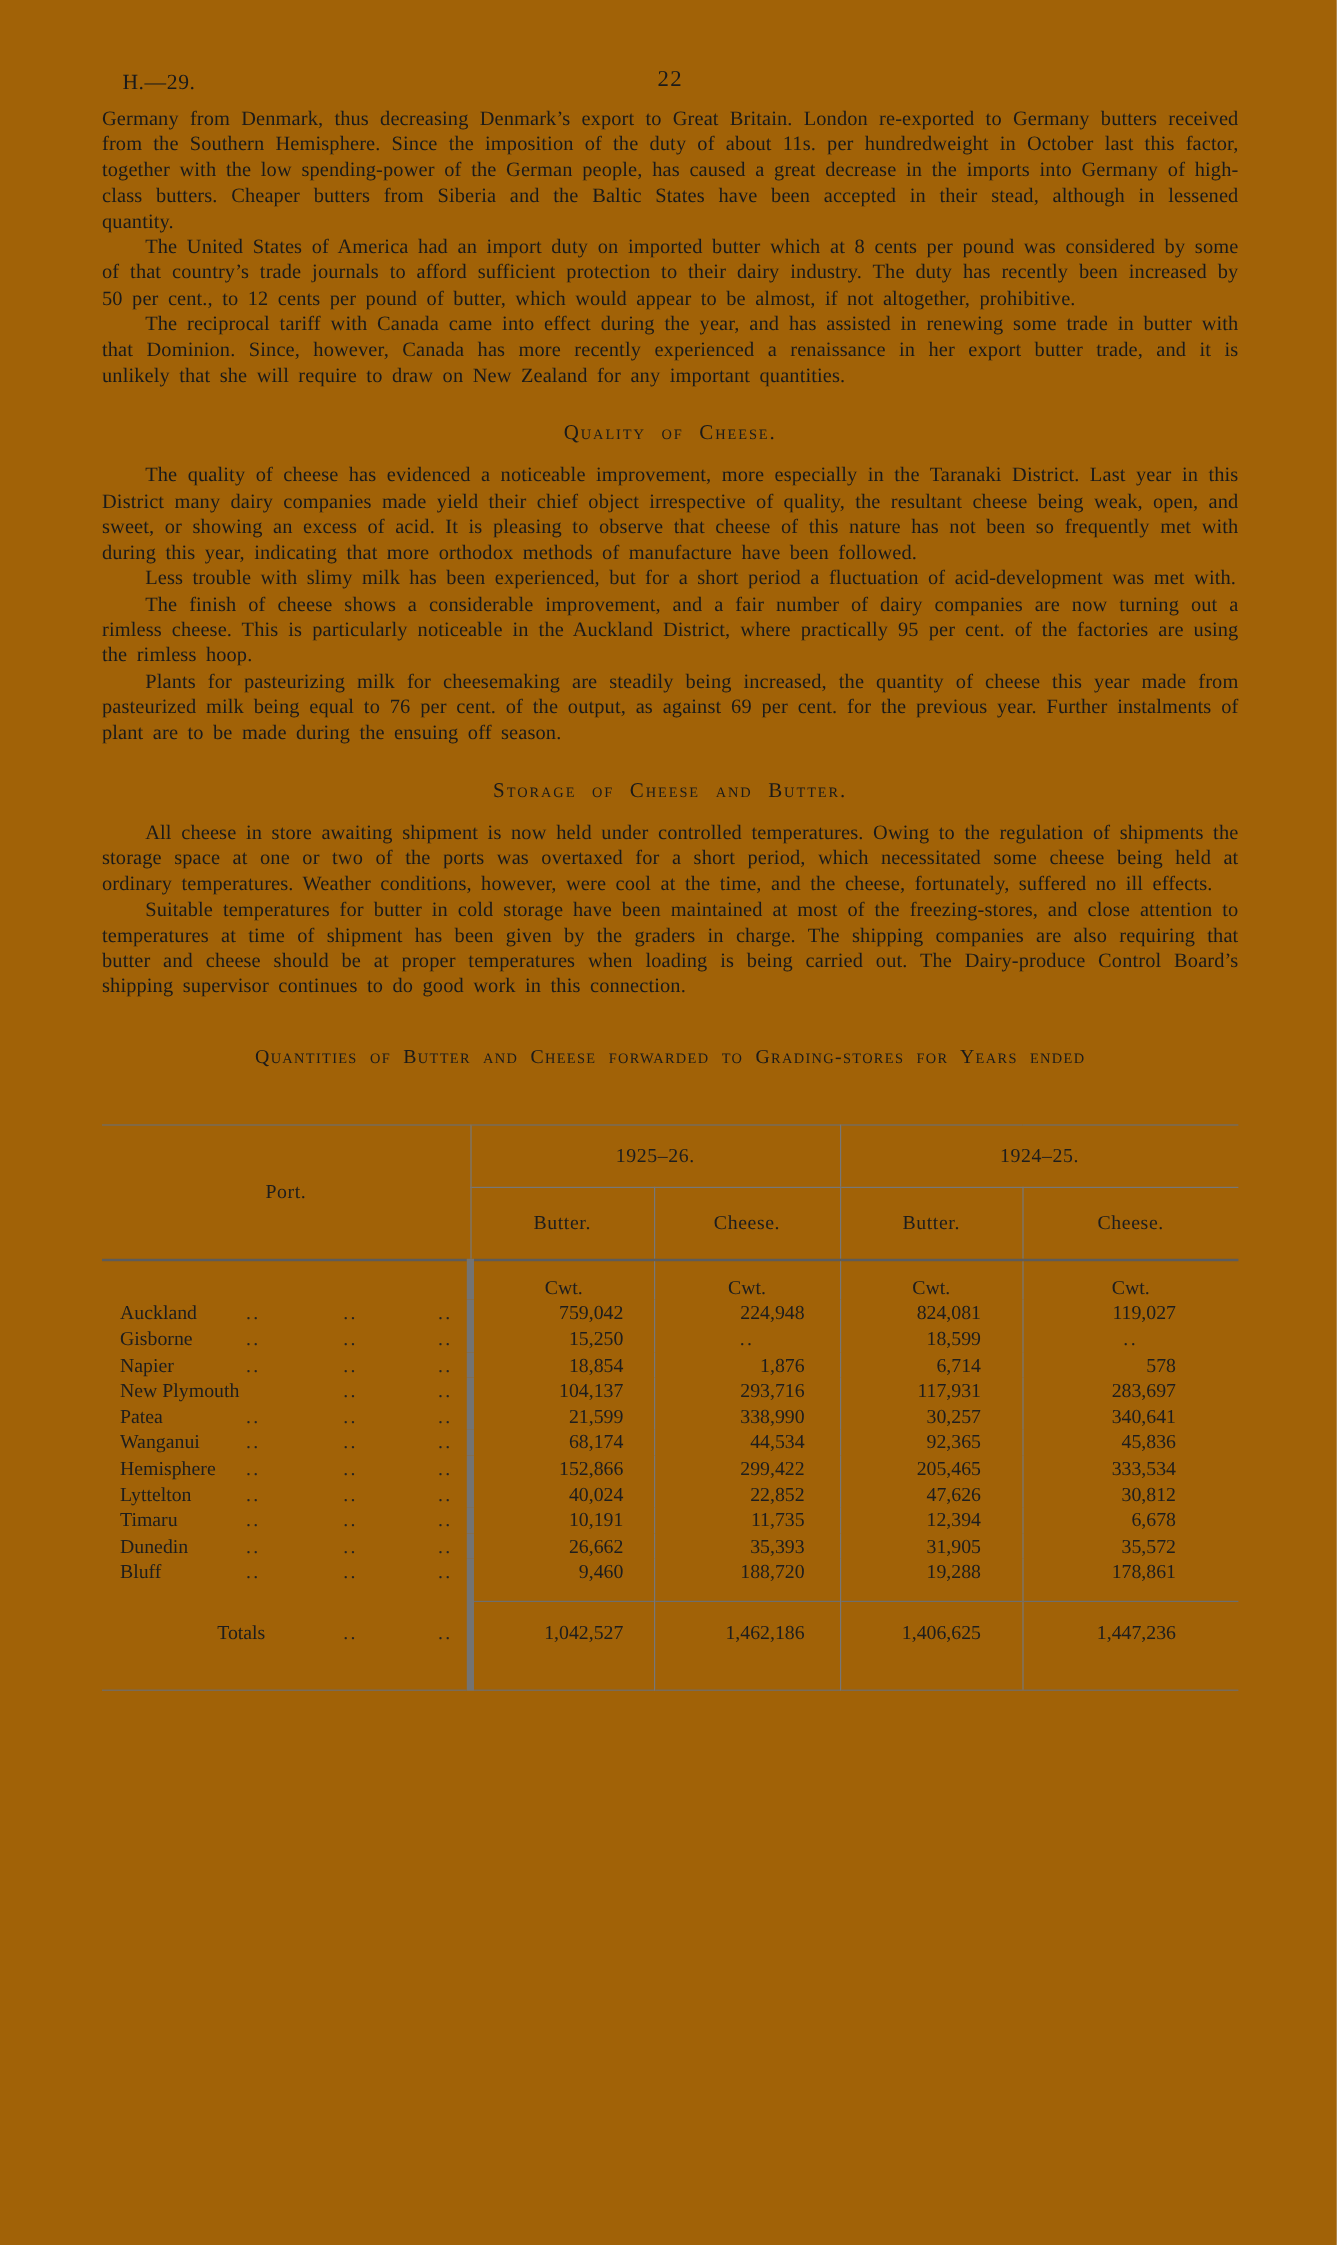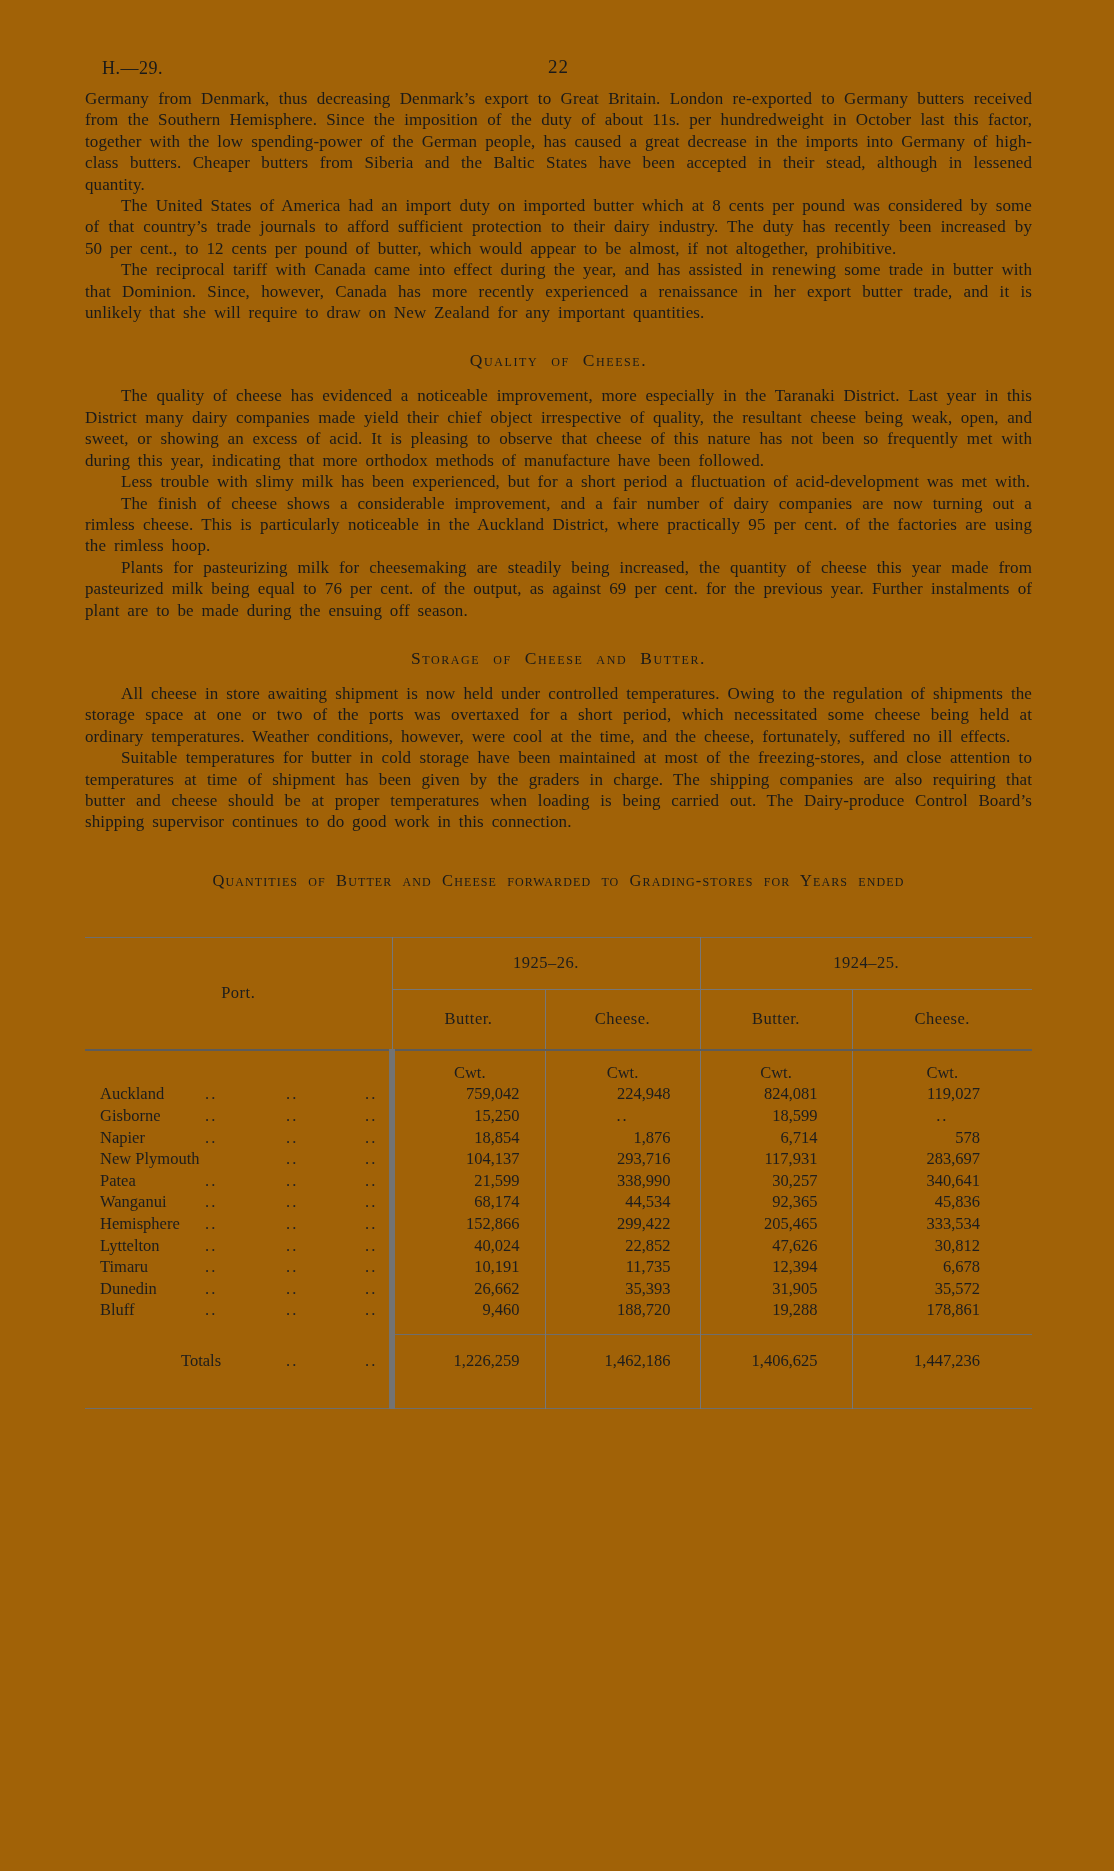--- a/index.html
+++ b/index.html
@@ -187,21 +187,21 @@
         <tr class="lastdata">
           <td class="portcell"><span class="pname">Bluff</span><span class="ld l1">..</span><span class="ld l2">..</span><span class="ld l3">..</span></td>
           <td class="val c1">9,460</td>
           <td class="val c2">188,720</td>
           <td class="val c3">19,288</td>
           <td class="val c4">178,861</td>
         </tr>
 
         <tr class="totals">
           <td class="portcell"><span class="tname">Totals</span><span class="ld l2">..</span><span class="ld l3">..</span></td>
-          <td class="val c1">1,226,259</td>
+          <td class="val c1">1,042,527</td>
           <td class="val c2">1,462,186</td>
           <td class="val c3">1,406,625</td>
           <td class="val c4">1,447,236</td>
         </tr>
       </tbody>
     </table>
 
   </div>
 </div>
 

